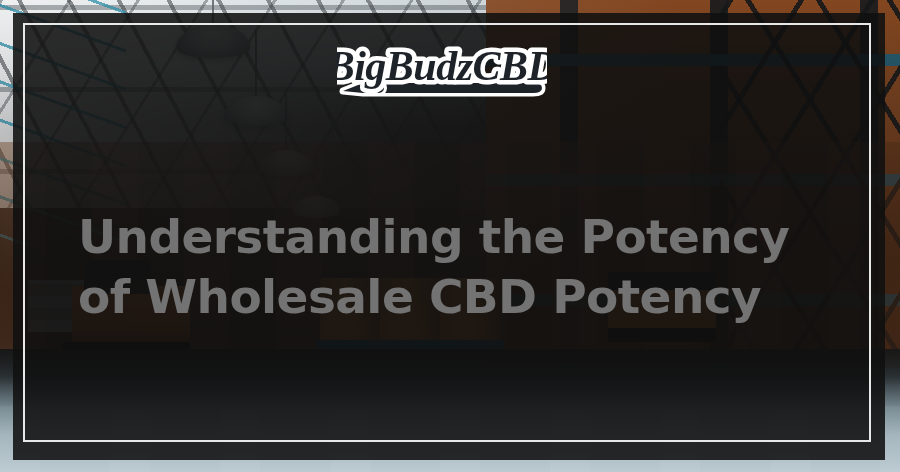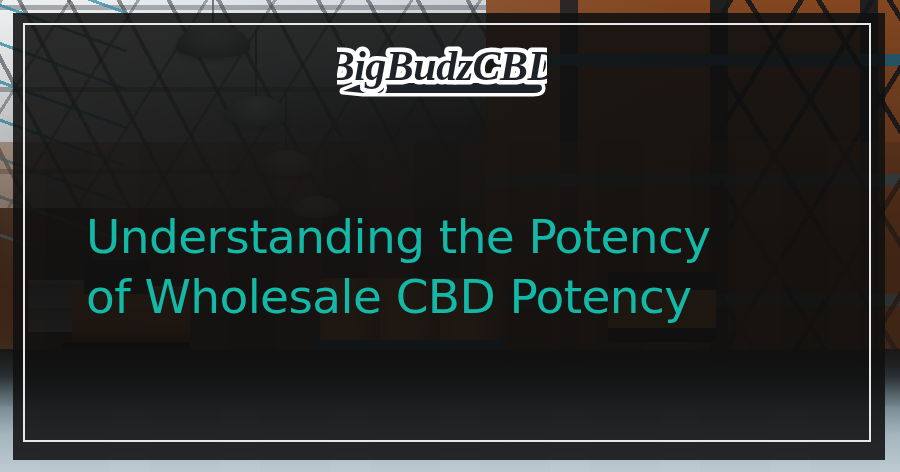--- a/index.html
+++ b/index.html
@@ -327,28 +327,27 @@
     font-size: 42px;
     letter-spacing: -0.5px;
   }
 
   
   .headline {
     position: absolute;
     left: 78px;
     top: 176px;
     width: 770px;
-    color: #14b8a6;
+    color: #737373;
     font-family: "DejaVu Sans", "Liberation Sans", sans-serif;
-    font-weight: 400;
+    font-weight: 700;
     font-size: 47px;
     line-height: 1.26;
     letter-spacing: -0.6px;
     text-rendering: optimizeLegibility;
-    margin-left: 8px;
   }
   .headline-line {
     display: block;
     white-space: nowrap;
   }
 </style>
 </head>
 <body>
 
 <div class="banner">

